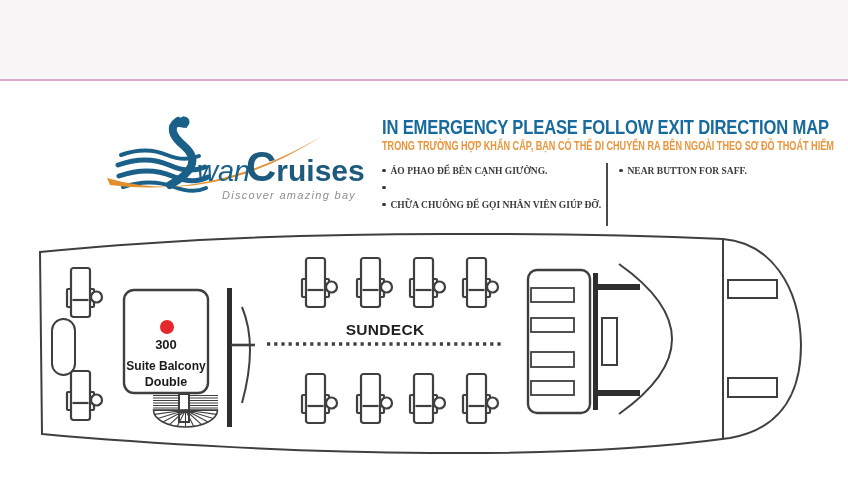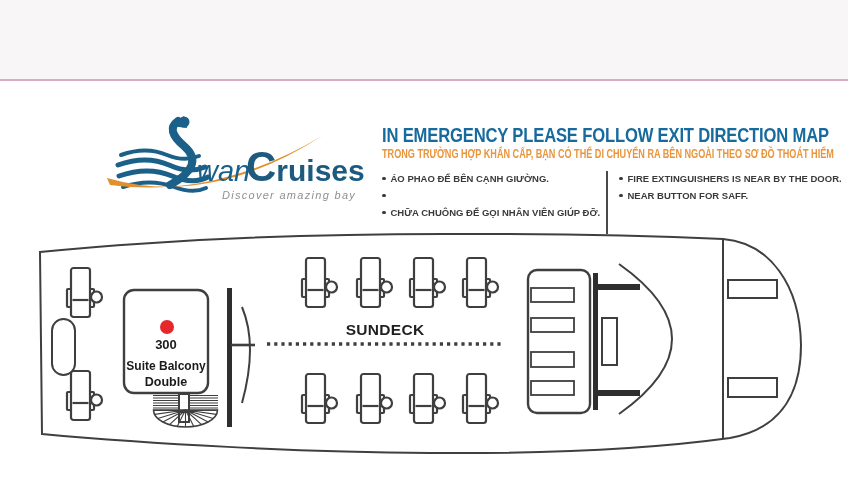--- a/index.html
+++ b/index.html
@@ -5,31 +5,31 @@
   html,body{margin:0;padding:0;}
   body{
     width:848px;height:477px;position:relative;overflow:hidden;
     background:#ffffff;font-family:"Liberation Sans",sans-serif;
   }
   .top-banner{
     position:absolute;left:0;top:0;width:848px;height:79px;
     background:#f8f6f7;border-bottom:2px solid #d9abc6;
   }
   .logo-svg{position:absolute;left:90px;top:108px;width:290px;height:108px;}
-  .emergency{position:absolute;left:382px;top:125px;width:466px;}
+  .emergency{position:absolute;left:382px;top:117px;width:466px;}
   .em-title{
     margin:0;font-size:20px;line-height:20px;font-weight:bold;color:#176a9e;
     white-space:nowrap;transform:scaleX(.83);transform-origin:0 0;letter-spacing:-.2px;
   }
   .em-subtitle{
     margin:2px 0 0 0;font-size:13px;line-height:14px;font-weight:bold;color:#e9953c;
     white-space:nowrap;transform:scaleX(.70);transform-origin:0 0;
   }
   .em-cols{display:flex;margin-top:9px;align-items:flex-start;}
-  .em-col{list-style:none;margin:0;padding:0;}
+  .em-col{list-style:none;margin:0;padding:0;font-family:Liberation Serif, serif;}
   .em-col.left{width:224px;}
   .em-col.right{margin-left:11px;}
   .em-col li{
     display:flex;align-items:center;gap:5px;height:17px;
     font-size:9.5px;font-weight:bold;color:#3a3a3a;white-space:nowrap;
   }
   .bullet-dot{width:3.5px;height:3.5px;border-radius:50%;background:#3a3a3a;flex:none;}
   .em-divider{width:2px;height:63px;background:#4a4a4a;flex:none;margin-top:1px;}
   .deck-svg{position:absolute;left:0;top:225px;width:848px;height:252px;}
   svg text{font-family:"Liberation Sans",sans-serif;}
@@ -69,24 +69,20 @@
       <li>
           <span class="bullet-dot"></span>
         </li>
       <li>
           <span class="bullet-dot"></span>
           <span>CHỮA CHUÔNG ĐỂ GỌI NHÂN VIÊN GIÚP ĐỠ.</span>
         </li>
     </ul>
     <div class="em-divider"></div>
     <ul class="em-col right">
-      <li>
-          <span class="bullet-dot"></span>
-          <span>FIRE EXTINGUISHERS IS NEAR BY THE DOOR.</span>
-        </li>
       <li>
           <span class="bullet-dot"></span>
           <span>NEAR BUTTON FOR SAFF.</span>
         </li>
     </ul>
   </div>
 </section>
 
 <svg class="deck-svg" viewBox="0 225 848 252" aria-hidden="true">
   <defs>

